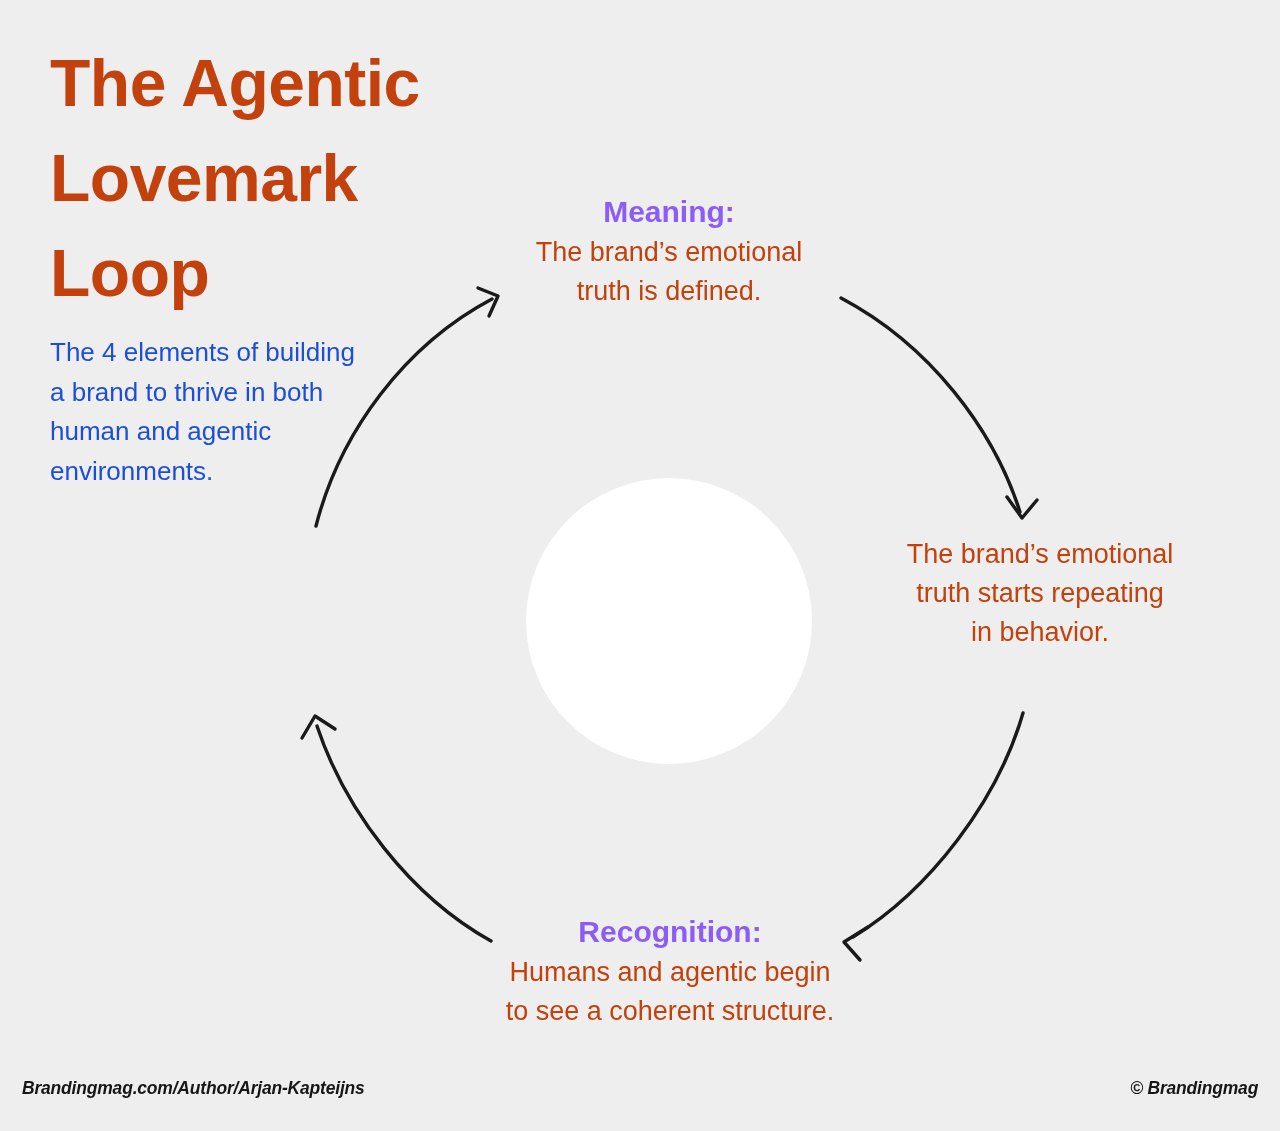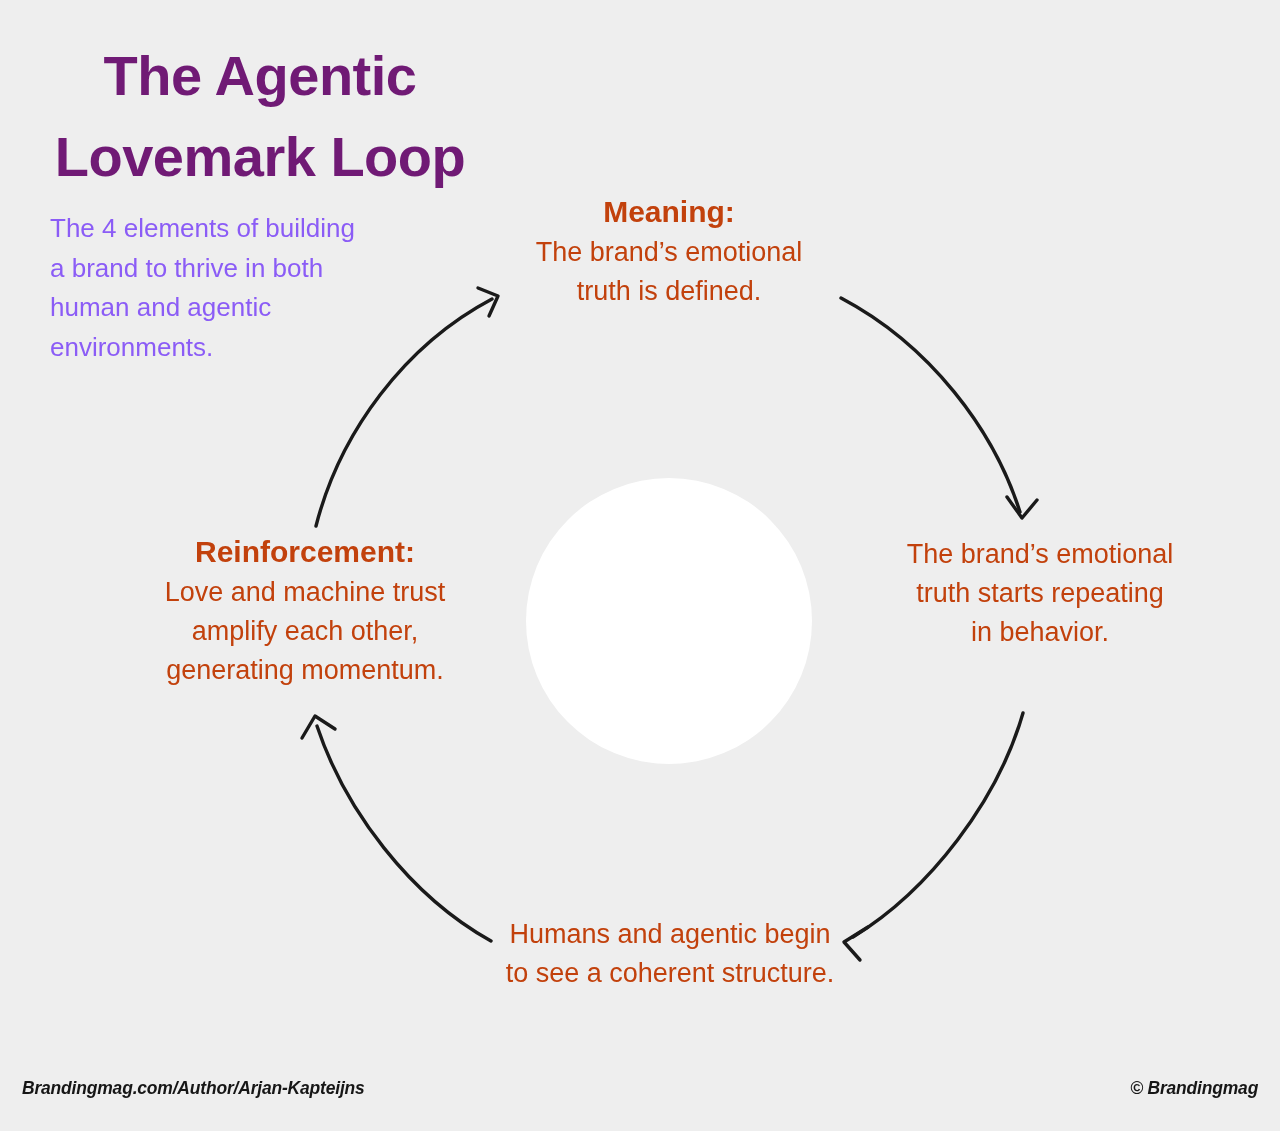--- a/index.html
+++ b/index.html
@@ -30,47 +30,46 @@
   }
 
   
   #title-block {
     position: absolute;
     left: 50px;
     top: 36px;
     width: 420px;
   }
   #page-title {
-    font-size: 56px;
+    font-size: 66px;
     font-weight: bold;
     line-height: 1.44;
     letter-spacing: -0.5px;
     margin: 0;
-    color: #701a75;
+    color: #c2410c;
     white-space: pre-line;
-    text-align: center;
   }
   #page-subtitle {
     margin: 12px 0 0 0;
     font-size: 26px;
     line-height: 1.52;
-    color: #8b5cf6;
+    color: #1d4ed8;
     white-space: pre-line;
   }
 
   
   .stage {
     position: absolute;
   }
   .stage-title {
     font-size: 30px;
     font-weight: bold;
     line-height: 1.28;
     margin: 0;
-    color: #c2410c;
+    color: #8b5cf6;
   }
   .stage-desc {
     font-size: 27px;
     line-height: 1.44;
     margin: 2px 0 0 0;
     color: #c2410c;
     white-space: pre-line;
   }
 
   #stage-meaning {
@@ -169,29 +168,24 @@
 truth is defined.</p>
   </div>
 
   <div class="stage" id="stage-pattern">
     <p class="stage-desc">The brand’s emotional
 truth starts repeating
 in behavior.</p>
   </div>
 
   <div class="stage" id="stage-recognition">
+    <p class="stage-title">Recognition:</p>
     <p class="stage-desc">Humans and agentic begin
 to see a coherent structure.</p>
   </div>
 
-  <div class="stage" id="stage-reinforcement">
-    <p class="stage-title">Reinforcement:</p>
-    <p class="stage-desc">Love and machine trust
-amplify each other,
-generating momentum.</p>
-  </div>
 
   <div id="footer">
     <span class="footer-text" id="footer-source">Brandingmag.com/Author/Arjan-Kapteijns</span>
     <span class="footer-text" id="footer-copyright">© Brandingmag</span>
   </div>
 
 </div>
 
 </body></html>

